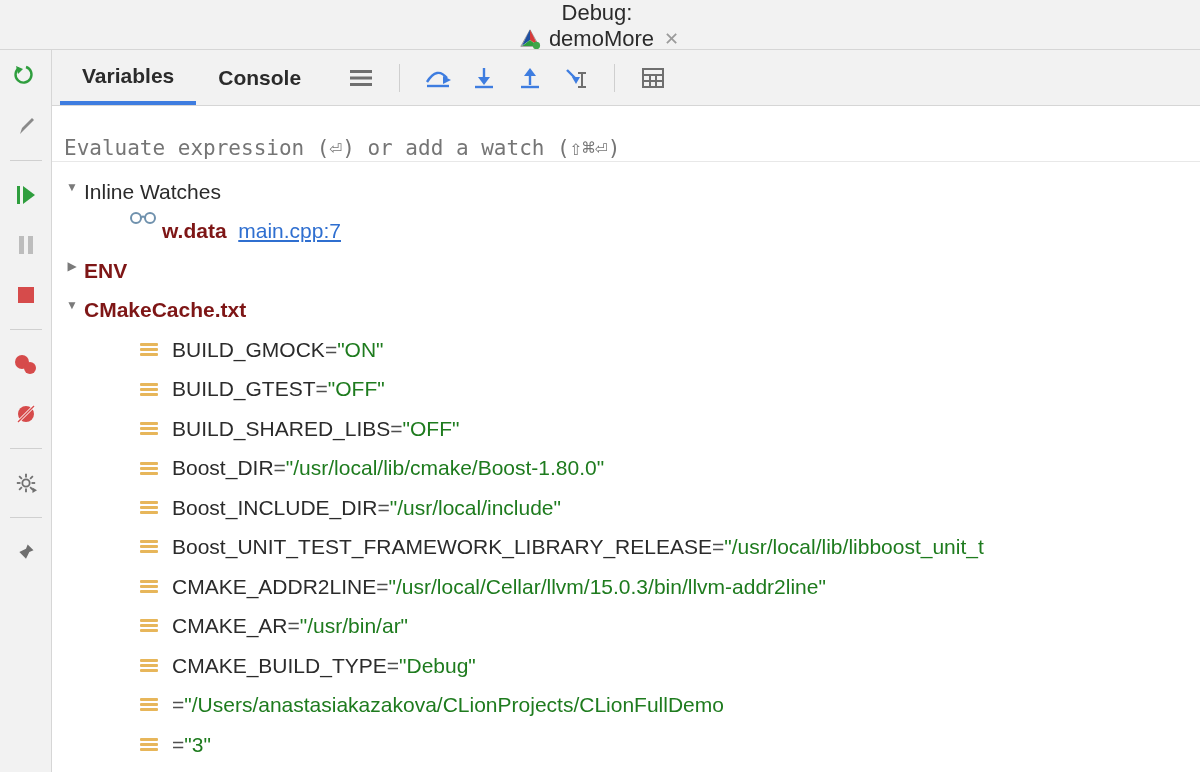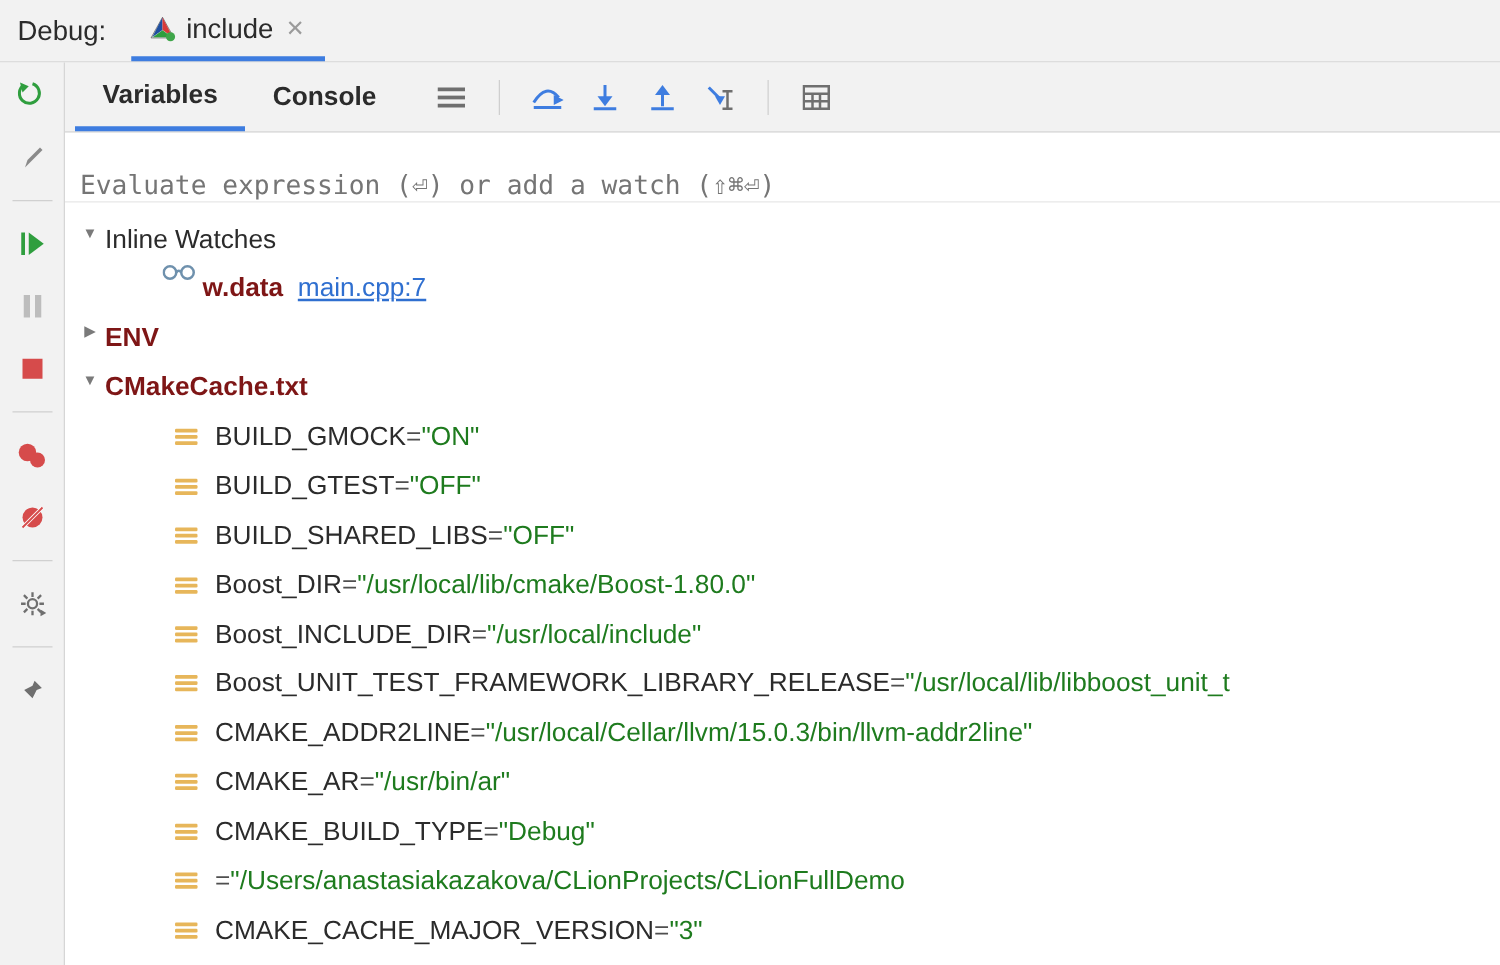--- a/index.html
+++ b/index.html
@@ -13,20 +13,21 @@
     overflow: hidden;
   }
 
   
   .header {
     display: flex;
     align-items: center;
     height: 50px;
     background: #f2f2f2;
     border-bottom: 1px solid #d6d6d6;
+    flex-direction: column;
   }
   .header-label {
     padding: 0 20px 0 14px;
     font-size: 22px;
     color: #2b2b2b;
   }
   .run-tab {
     display: flex;
     align-items: center;
     height: 100%;
@@ -163,21 +164,21 @@
   <div class="run-tab">
     <span>
       <svg width="22" height="22" viewBox="0 0 24 24">
         <polygon points="12,2 22,20 2,20" fill="none" stroke="#333" stroke-width="0.5"></polygon>
         <polygon points="12,2 12,13 3,19.5" fill="#1f4fa0"></polygon>
         <polygon points="12,2 12,13 21,19.5" fill="#d83a3a"></polygon>
         <polygon points="3.5,19.5 12,13.2 20.5,19.5" fill="#2f9e3e"></polygon>
         <circle cx="19" cy="19" r="4" fill="#3fa64a"></circle>
       </svg>
     </span>
-    <span class="label">include</span>
+    <span class="label">demoMore</span>
     <span class="close">✕</span>
   </div>
 </div>
 
 <div class="body-row">
 
   <div class="left-toolbar">
     <div class="tbtn">
       <svg width="24" height="24" viewBox="0 0 24 24">
           <path d="M5 4 A8 8 0 1 0 12 3" fill="none" stroke="#2f9e3e" stroke-width="2.4"></path>
@@ -435,21 +436,20 @@
             </span>
             <span class="eq"> = </span>
             <span class="var-val">"/Users/anastasiakazakova/CLionProjects/CLionFullDemo</span>
           </div>
           <div class="entry-row">
             <span class="entry-icon">
               <span></span>
               <span></span>
               <span></span>
             </span>
-            <span class="var-name">CMAKE_CACHE_MAJOR_VERSION</span>
             <span class="eq"> = </span>
             <span class="var-val">"3"</span>
           </div>
         </div>
     </div>
 
   </div>
 </div>
 
 </body></html>

